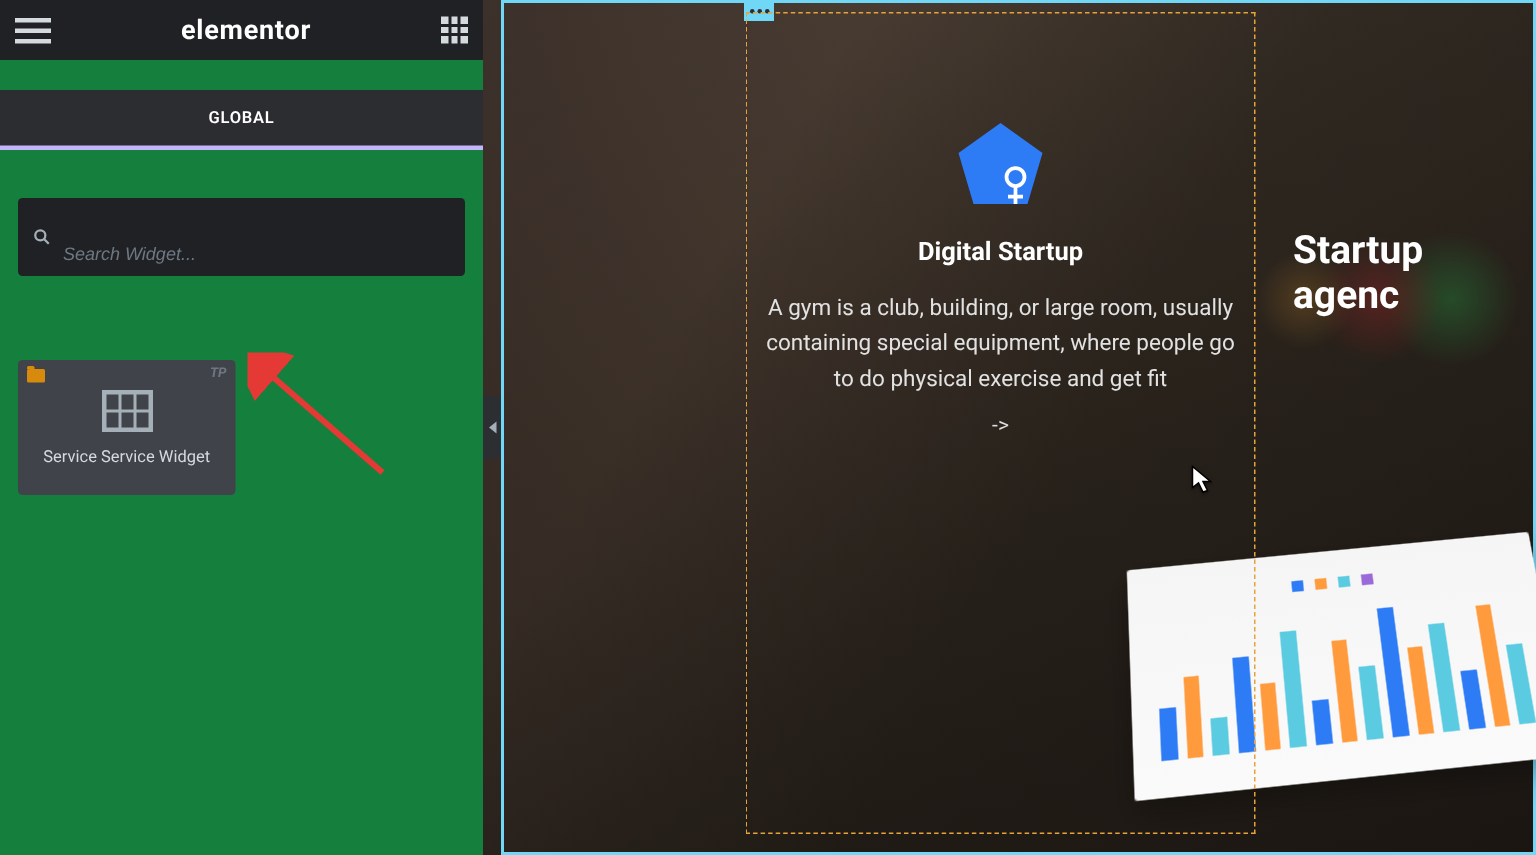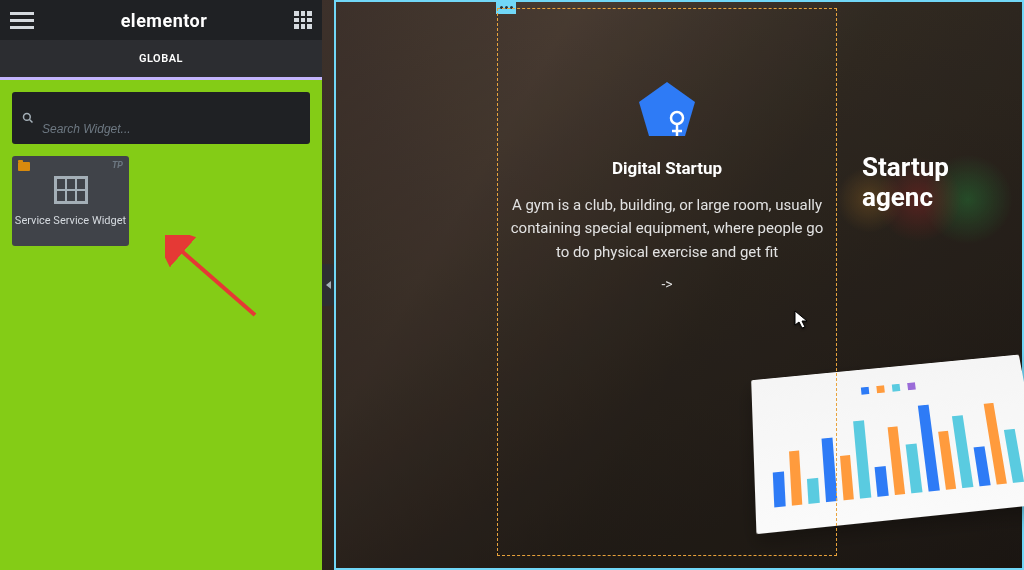--- a/index.html
+++ b/index.html
@@ -1,38 +1,38 @@
 <!DOCTYPE html>
 <html><head>
 <meta charset="utf-8">
 <style>
 * { margin: 0; padding: 0; box-sizing: border-box; }
 body { font-family: -apple-system, BlinkMacSystemFont, "Segoe UI", Roboto, sans-serif; width: 1024px; height: 570px; overflow: hidden; display: flex; }
 
 
-.sidebar { width: 322px; height: 570px; background: #84cc16; color: #a4afb7; display: flex; flex-direction: column; position: relative; }
+.sidebar { width: 322px; height: 570px; background: #15803d; color: #a4afb7; display: flex; flex-direction: column; position: relative; gap: 20px; }
 .sidebar-header { height: 40px; background: #1f2124; display: flex; align-items: center; justify-content: space-between; padding: 0 10px; }
 .hamburger { width: 24px; cursor: pointer; display: flex; flex-direction: column; gap: 4px; }
 .hamburger span { display: block; height: 3px; background: #d5dadf; width: 100%; }
 .logo { color: #fff; font-size: 18px; font-weight: 700; letter-spacing: 0.5px; }
 .apps-icon { width: 18px; height: 18px; display: grid; grid-template-columns: repeat(3,1fr); grid-template-rows: repeat(3,1fr); gap: 2px; cursor: pointer; }
 .apps-icon span { background: #d5dadf; }
 
 .tabs { display: flex; height: 40px; background: #2c2d31; }
 .tab { flex: 1; display: flex; align-items: center; justify-content: center; font-size: 11px; font-weight: 600; letter-spacing: 0.5px; cursor: pointer; color: #a4afb7; border-bottom: 2px solid transparent; }
 .tab.active { border-bottom: 3px solid #c4b5fd; color: #fff; }
 
 .search-wrap { padding: 12px; }
 .search { background: #1f2124; border-radius: 3px; display: flex; align-items: center; padding: 8px 10px; gap: 8px; }
 .search svg { flex-shrink: 0; }
 .search input { background: transparent; border: none; outline: none; color: #a4afb7; font-size: 12px; font-style: italic; width: 100%; margin-top: 22px; }
 .search input::placeholder { color: #6d7882; font-style: italic; }
 
 .widget-grid { padding: 0 12px; display: flex; flex-wrap: wrap; gap: 10px; }
-.widget-card { width: 117px; height: 90px; background: #404349; border-radius: 3px; display: flex; flex-direction: column; align-items: center; justify-content: center; position: relative; cursor: grab; }
+.widget-card { width: 145px; height: 90px; background: #404349; border-radius: 3px; display: flex; flex-direction: column; align-items: center; justify-content: center; position: relative; cursor: grab; margin-top: 24px; }
 .widget-card .badge-folder { position: absolute; top: 6px; left: 6px; width: 12px; height: 9px; background: #d88a0d; border-radius: 1px; }
 .widget-card .badge-folder::before { content: ""; position: absolute; top: -2px; left: 0; width: 5px; height: 2px; background: #d88a0d; border-radius: 1px 1px 0 0; }
 .widget-card .badge-tp { position: absolute; top: 4px; right: 6px; font-size: 9px; font-style: italic; font-weight: 700; color: #6d7882; }
 .widget-card .grid-icon { width: 34px; height: 28px; border: 2px solid #a4afb7; display: grid; grid-template-columns: repeat(3,1fr); grid-template-rows: repeat(2,1fr); margin-bottom: 10px; }
 .widget-card .grid-icon span { border: 1px solid #a4afb7; }
 .widget-card .label { font-size: 11px; color: #d5dadf; text-align: center; }
 
 
 .arrow-svg { position: absolute; top: 235px; left: 165px; pointer-events: none; }
 

